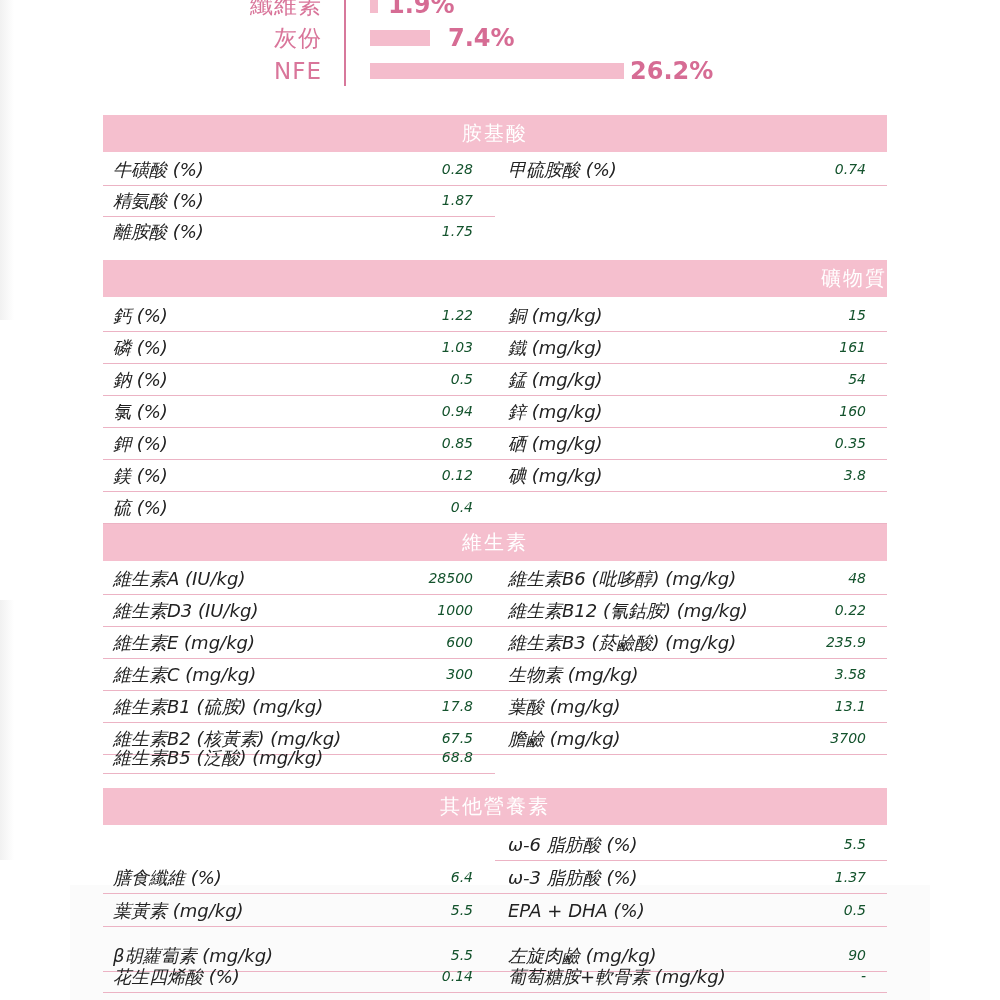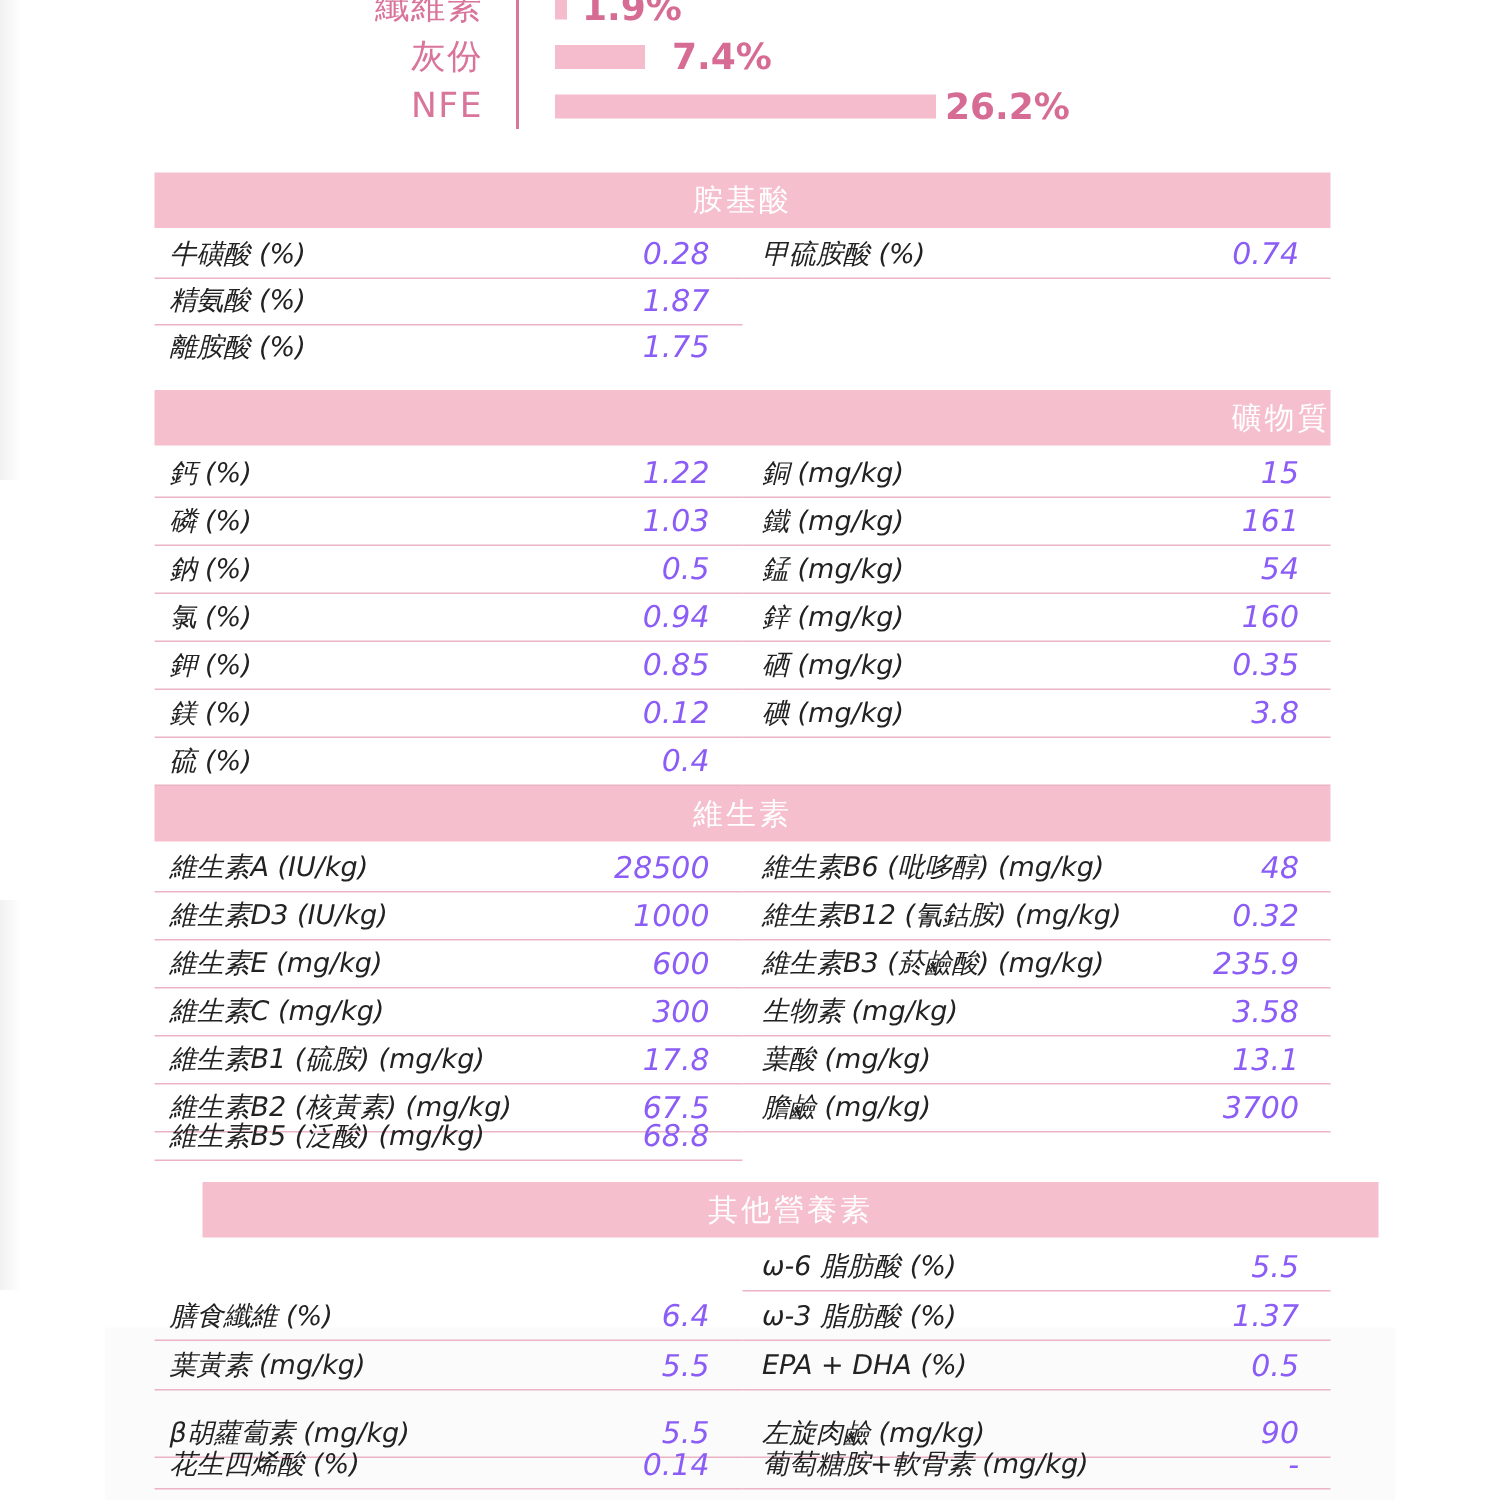--- a/index.html
+++ b/index.html
@@ -47,21 +47,21 @@
   .cell { position: absolute; top: 0; height: 31px; border-bottom: 1px solid #ecb3c4; }
   .cell.left { left: 0; width: 392px; }
   .cell.right { left: 392px; width: 392px; }
   .cell.empty { border-bottom-color: transparent; }
   .cell .name {
     position: absolute; top: 0; line-height: 31px; font-size: 18px; color: #222222; white-space: nowrap;
   }
   .cell.left .name { left: 10px; }
   .cell.right .name { left: 13px; }
   .cell .value {
-    position: absolute; top: 0; line-height: 31px; font-size: 20px; color: #8b5cf6; white-space: nowrap; text-align: center;
+    position: absolute; top: 0; line-height: 31px; font-size: 14px; color: #14532d; white-space: nowrap; text-align: center;
   }
   .cell.left .value { right: 22px; }
   .cell.right .value { right: 21px; }
 </style>
 </head>
 <body>
 
 <div class="bg-shade-left"></div>
 <div class="bg-shade-left2"></div>
 <div class="bg-shade-bottom"></div>
@@ -202,21 +202,21 @@
       <span class="value">48</span>
     </div>
 </div>
 <div class="row2" style="top:595px;">
   <div class="cell left">
       <span class="name">維生素D3 (IU/kg)</span>
       <span class="value">1000</span>
     </div>
   <div class="cell right">
       <span class="name">維生素B12 (氰鈷胺) (mg/kg)</span>
-      <span class="value">0.32</span>
+      <span class="value">0.22</span>
     </div>
 </div>
 <div class="row2" style="top:627px;">
   <div class="cell left">
       <span class="name">維生素E (mg/kg)</span>
       <span class="value">600</span>
     </div>
   <div class="cell right">
       <span class="name">維生素B3 (菸鹼酸) (mg/kg)</span>
       <span class="value">235.9</span>
@@ -256,21 +256,21 @@
   <div class="cell left">
       <span class="name">維生素B5 (泛酸) (mg/kg)</span>
       <span class="value">68.8</span>
     </div>
   <div class="cell right empty">
       <span class="name"></span>
       <span class="value"></span>
     </div>
 </div>
 
-<div class="section-header" style="top:788px;margin-left:32px;">其他營養素</div>
+<div class="section-header" style="top:788px;">其他營養素</div>
 
 <div class="row2" style="top:829px;">
   <div class="cell right">
       <span class="name">ω-6 脂肪酸 (%)</span>
       <span class="value">5.5</span>
     </div>
 </div>
 <div class="row2" style="top:862px;">
   <div class="cell left">
       <span class="name">膳食纖維 (%)</span>

